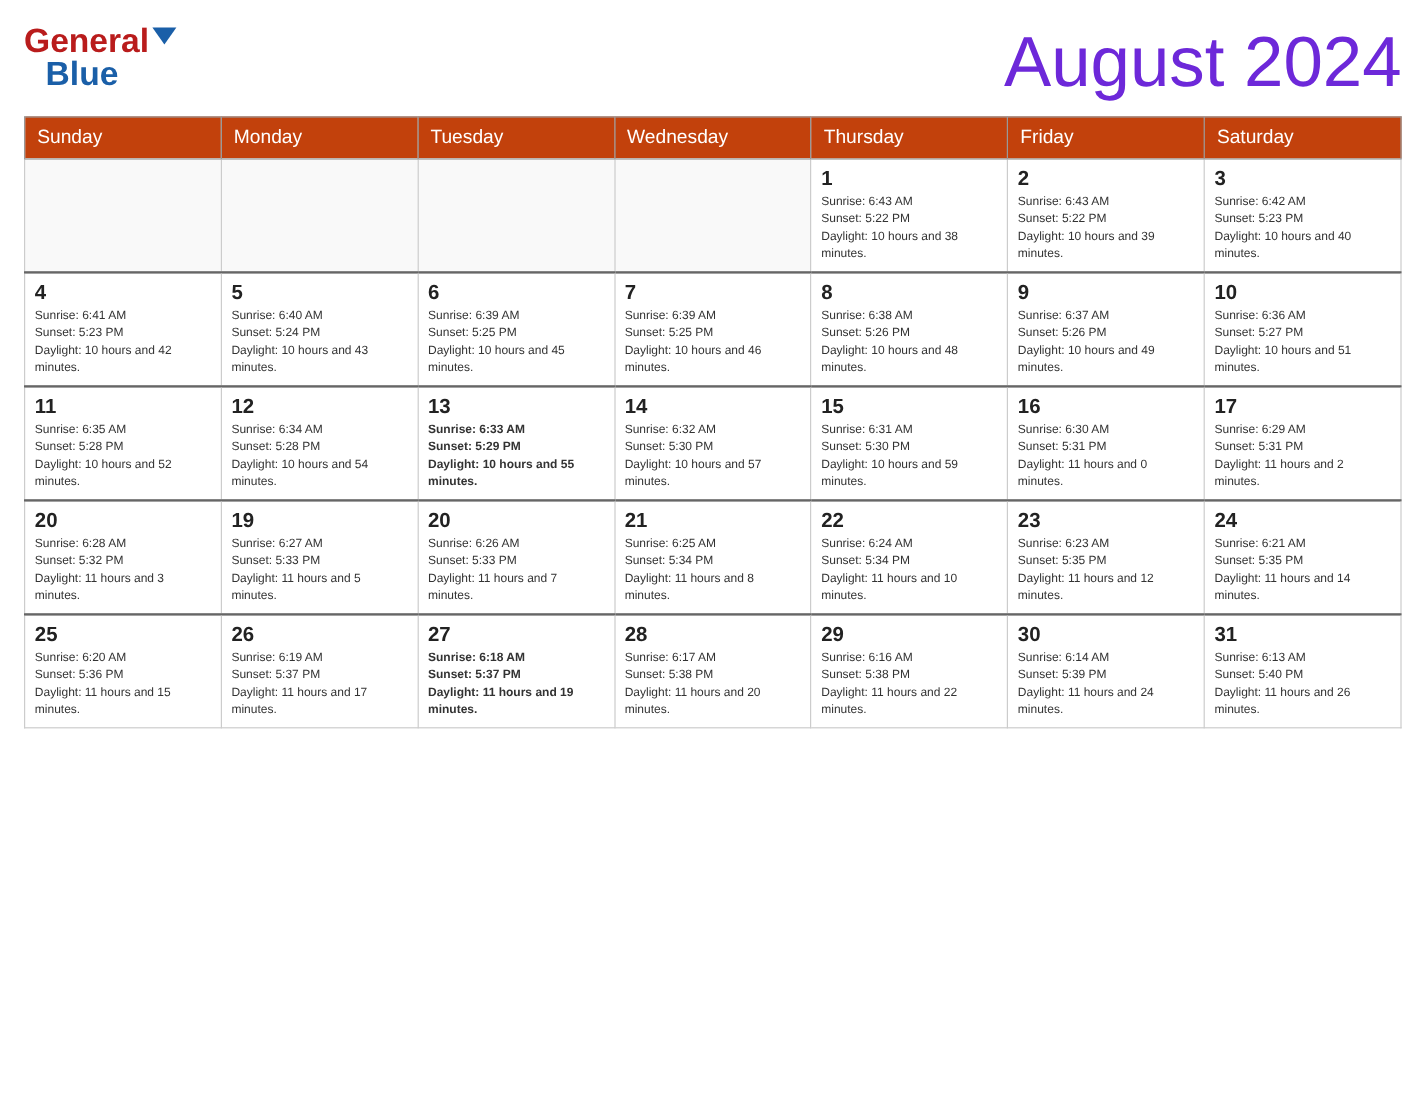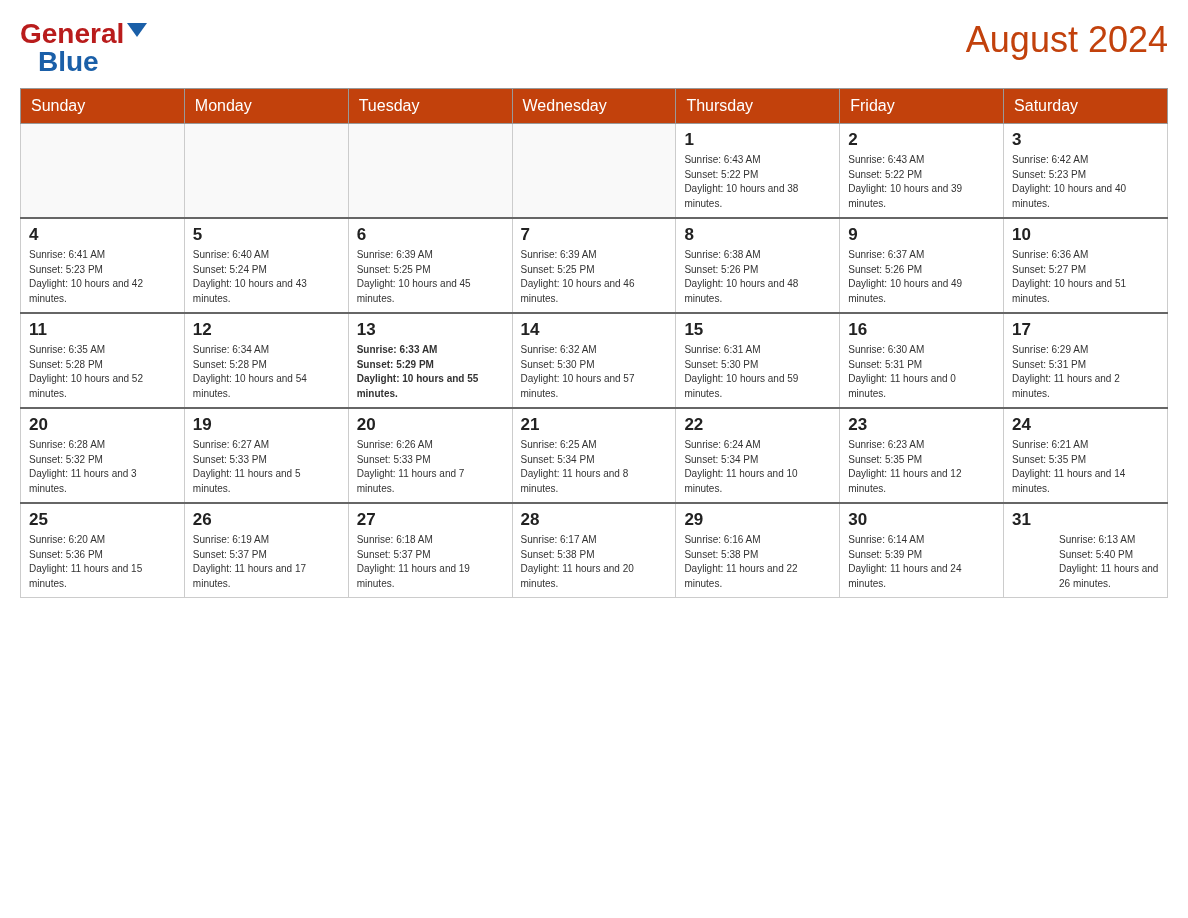--- a/index.html
+++ b/index.html
@@ -43,23 +43,23 @@
       border-top: 14px solid #1a5fa8;
       margin-left: 3px;
       vertical-align: middle;
       position: relative;
       top: -4px;
     }
     .title-block {
       text-align: right;
     }
     .month-title {
-      font-size: 36px;
+      font-size: 59px;
       font-weight: normal;
-      color: #c2410c;
+      color: #6d28d9;
       line-height: 1.1;
     }
     .location-title {
       font-size: 20px;
       color: #444;
       margin-top: 4px;
     }
     .calendar {
       width: 100%;
       border-collapse: collapse;
@@ -292,21 +292,21 @@
 Daylight: 11 hours and 15 minutes.</div>
         </td>
         <td>
           <div class="day-number">26</div>
           <div class="day-info" style="white-space: pre-line;">Sunrise: 6:19 AM
 Sunset: 5:37 PM
 Daylight: 11 hours and 17 minutes.</div>
         </td>
         <td>
           <div class="day-number">27</div>
-          <div class="day-info" style="white-space: pre-line;">Sunrise: 6:18 AM
+          <div class="day-info" style="white-space: pre-line; font-weight: bold;">Sunrise: 6:18 AM
 Sunset: 5:37 PM
 Daylight: 11 hours and 19 minutes.</div>
         </td>
         <td>
           <div class="day-number">28</div>
           <div class="day-info" style="white-space: pre-line;">Sunrise: 6:17 AM
 Sunset: 5:38 PM
 Daylight: 11 hours and 20 minutes.</div>
         </td>
         <td>
@@ -316,19 +316,19 @@
 Daylight: 11 hours and 22 minutes.</div>
         </td>
         <td>
           <div class="day-number">30</div>
           <div class="day-info" style="white-space: pre-line;">Sunrise: 6:14 AM
 Sunset: 5:39 PM
 Daylight: 11 hours and 24 minutes.</div>
         </td>
         <td>
           <div class="day-number">31</div>
-          <div class="day-info" style="white-space: pre-line; margin-left: 47px;">Sunrise: 6:13 AM
+          <div class="day-info" style="white-space: pre-line;">Sunrise: 6:13 AM
 Sunset: 5:40 PM
 Daylight: 11 hours and 26 minutes.</div>
         </td>
       </tr>
     </tbody>
 </table>
 
 </body></html>

